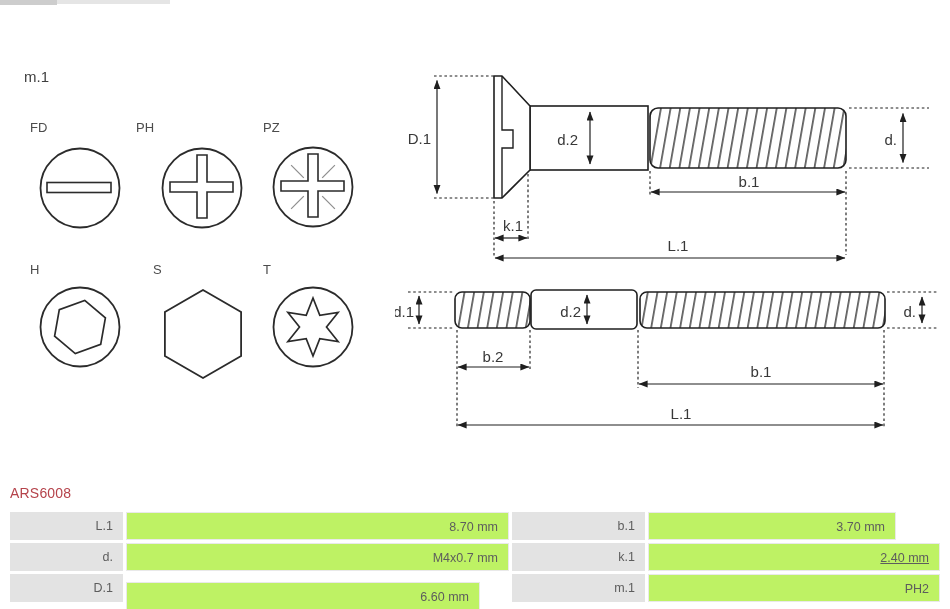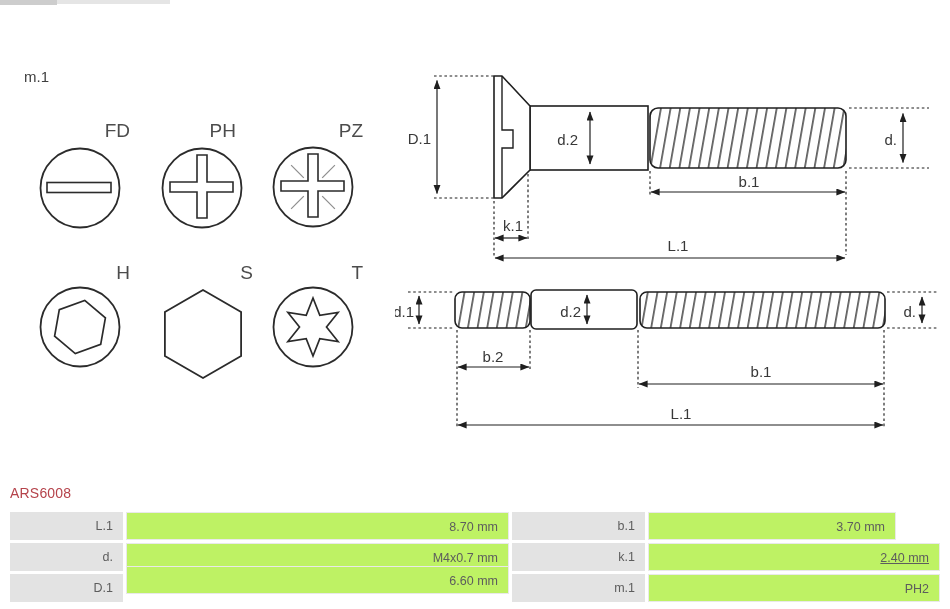--- a/index.html
+++ b/index.html
@@ -4,21 +4,21 @@
 <style>
   html,body{margin:0;padding:0;background:#f6f6f6;}
   #stage{
     position:relative;width:950px;height:609px;background:#ffffff;
     font-family:"Liberation Sans",sans-serif;overflow:hidden;padding-left:17px;
   }
   .abs{position:absolute;}
   .corner-mark-dark{left:0;top:0;width:57px;height:5px;background:#909090;opacity:.45;}
   .corner-mark-light{left:57px;top:0;width:113px;height:4px;background:#d0d0d0;opacity:.55;}
   .m1-label{left:24px;top:68px;font-size:15px;color:#3f3f3f;}
-  .drive-label{width:100px;height:18px;text-align:right;font-size:19px;color:#4c4c4c;}
+  .drive-label{width:100px;height:18px;text-align:left;font-size:13px;color:#4c4c4c;}
   .part-number{left:10px;top:485px;font-size:14px;color:#b5434b;letter-spacing:.2px;}
   .cell{height:28px;line-height:28px;font-size:12.5px;color:#5d5d5d;
         text-align:right;padding-right:10px;box-sizing:border-box;}
   .cell-key{background:#e3e3e3;}
   .cell-val{background:#bef264;border:1px solid #e9e9e9;}
   svg text{font-family:"Liberation Sans",sans-serif;font-size:15px;fill:#383838;}
 </style>
 </head>
 <body>
 
@@ -154,18 +154,18 @@
     <div class="abs cell cell-val" style="left:126px;top:512px;width:383px;">8.70 mm</div>
     <div class="abs cell cell-key" style="left:512px;top:512px;width:133px;">b.1</div>
     <div class="abs cell cell-val" style="left:648px;top:512px;width:248px;">3.70 mm</div>
 
     <div class="abs cell cell-key" style="left:10px;top:543px;width:113px;">d.</div>
     <div class="abs cell cell-val" style="left:126px;top:543px;width:383px;">M4x0.7 mm</div>
     <div class="abs cell cell-key" style="left:512px;top:543px;width:133px;">k.1</div>
     <div class="abs cell cell-val" style="left:648px;top:543px;width:292px;text-decoration:underline;">2.40 mm</div>
 
     <div class="abs cell cell-key" style="left:10px;top:574px;width:113px;">D.1</div>
-    <div class="abs cell cell-val" style="left:126px;top:566px;width:383px;">6.60 mm</div>
+    <div class="abs cell cell-val" style="left:126px;top:582px;width:354px;">6.60 mm</div>
     <div class="abs cell cell-key" style="left:512px;top:574px;width:133px;">m.1</div>
     <div class="abs cell cell-val" style="left:648px;top:574px;width:292px;">PH2</div>
   </div>
 
 </div>
 
 </body></html>

